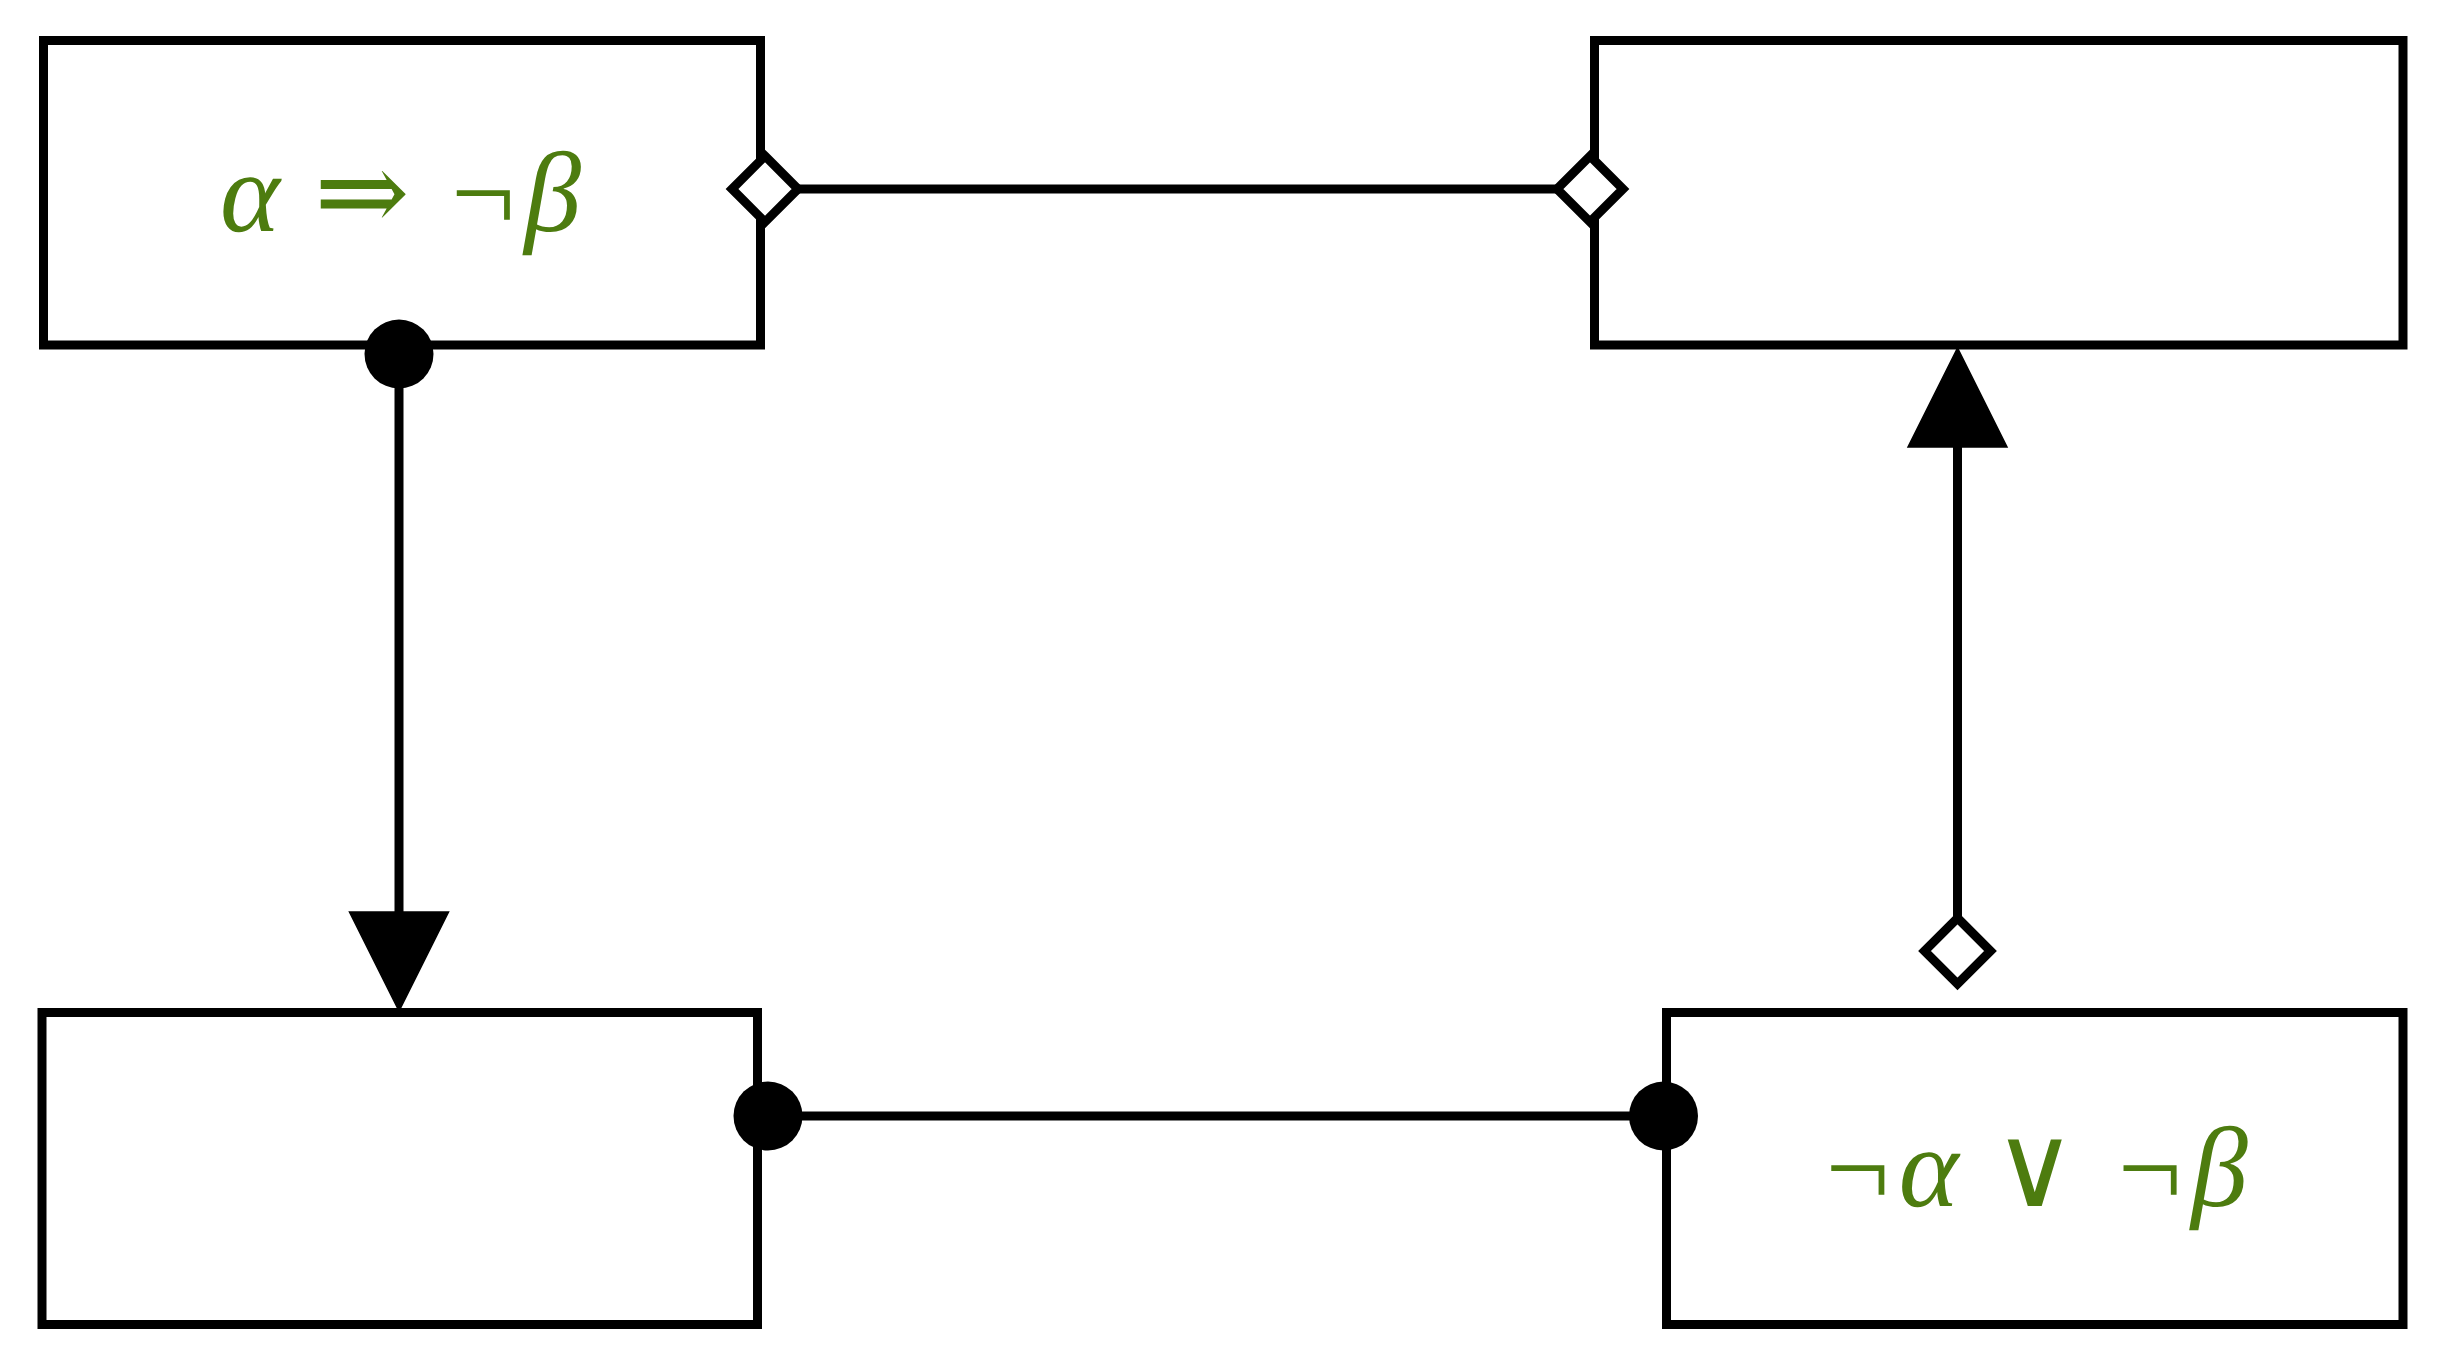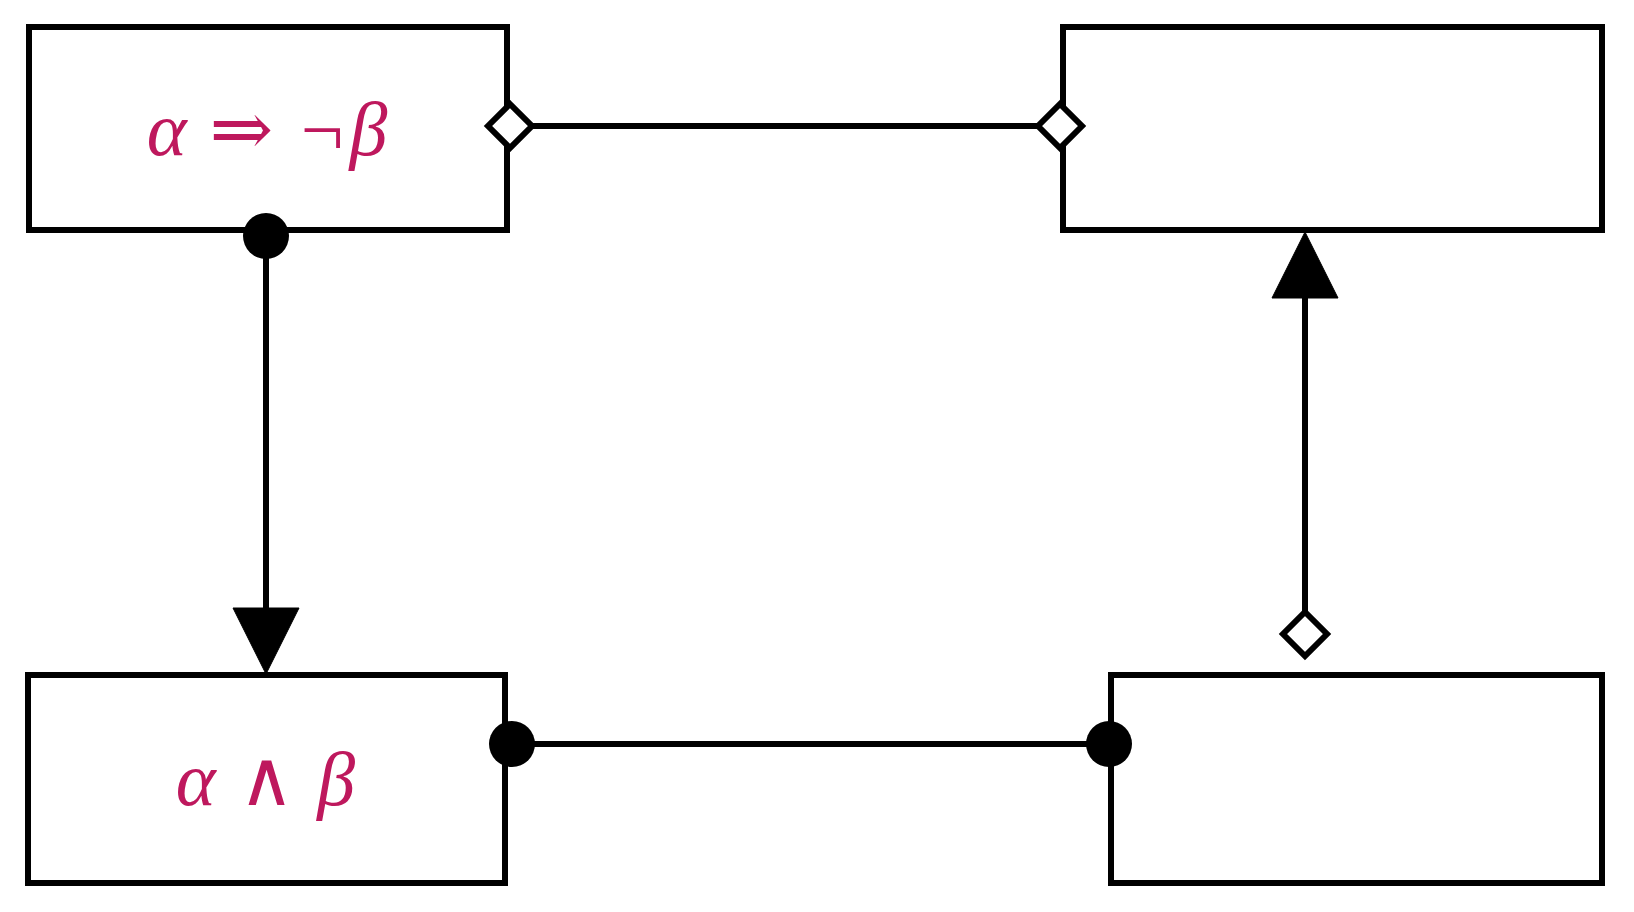--- a/index.html
+++ b/index.html
@@ -50,21 +50,21 @@
   .filled-dot {
     fill: #000000;
     stroke: none;
   }
   .box-label {
     position: absolute;
     display: flex;
     align-items: center;
     justify-content: center;
     text-align: center;
-    color: #be185d;
+    color: #4d7c0f;
     font-family: "Liberation Serif", "DejaVu Serif", serif;
     font-style: italic;
     font-size: 76px;
     line-height: 1;
     letter-spacing: 2px;
     white-space: nowrap;
     pointer-events: none;
     user-select: none;
   }
 </style>
@@ -105,16 +105,16 @@
 
     <polygon class="hollow-diamond" points="1305,612 1327,634 1305,656 1283,634"></polygon>
 
     <polygon class="solid-arrow" points="1305,232 1272,298 1338,298"></polygon>
 
   </svg>
 
   <div class="box-label" style="left:29px; top:27px; width:478px; height:203px;">α ⇒ ¬β</div>
 
 
-  <div class="box-label" style="left:28px; top:675px; width:477px; height:208px;">α ∧ β</div>
 
+  <div class="box-label" style="left:1111px; top:675px; width:491px; height:208px;">¬α ∨ ¬β</div>
 
 </div>
 
 </body></html>

